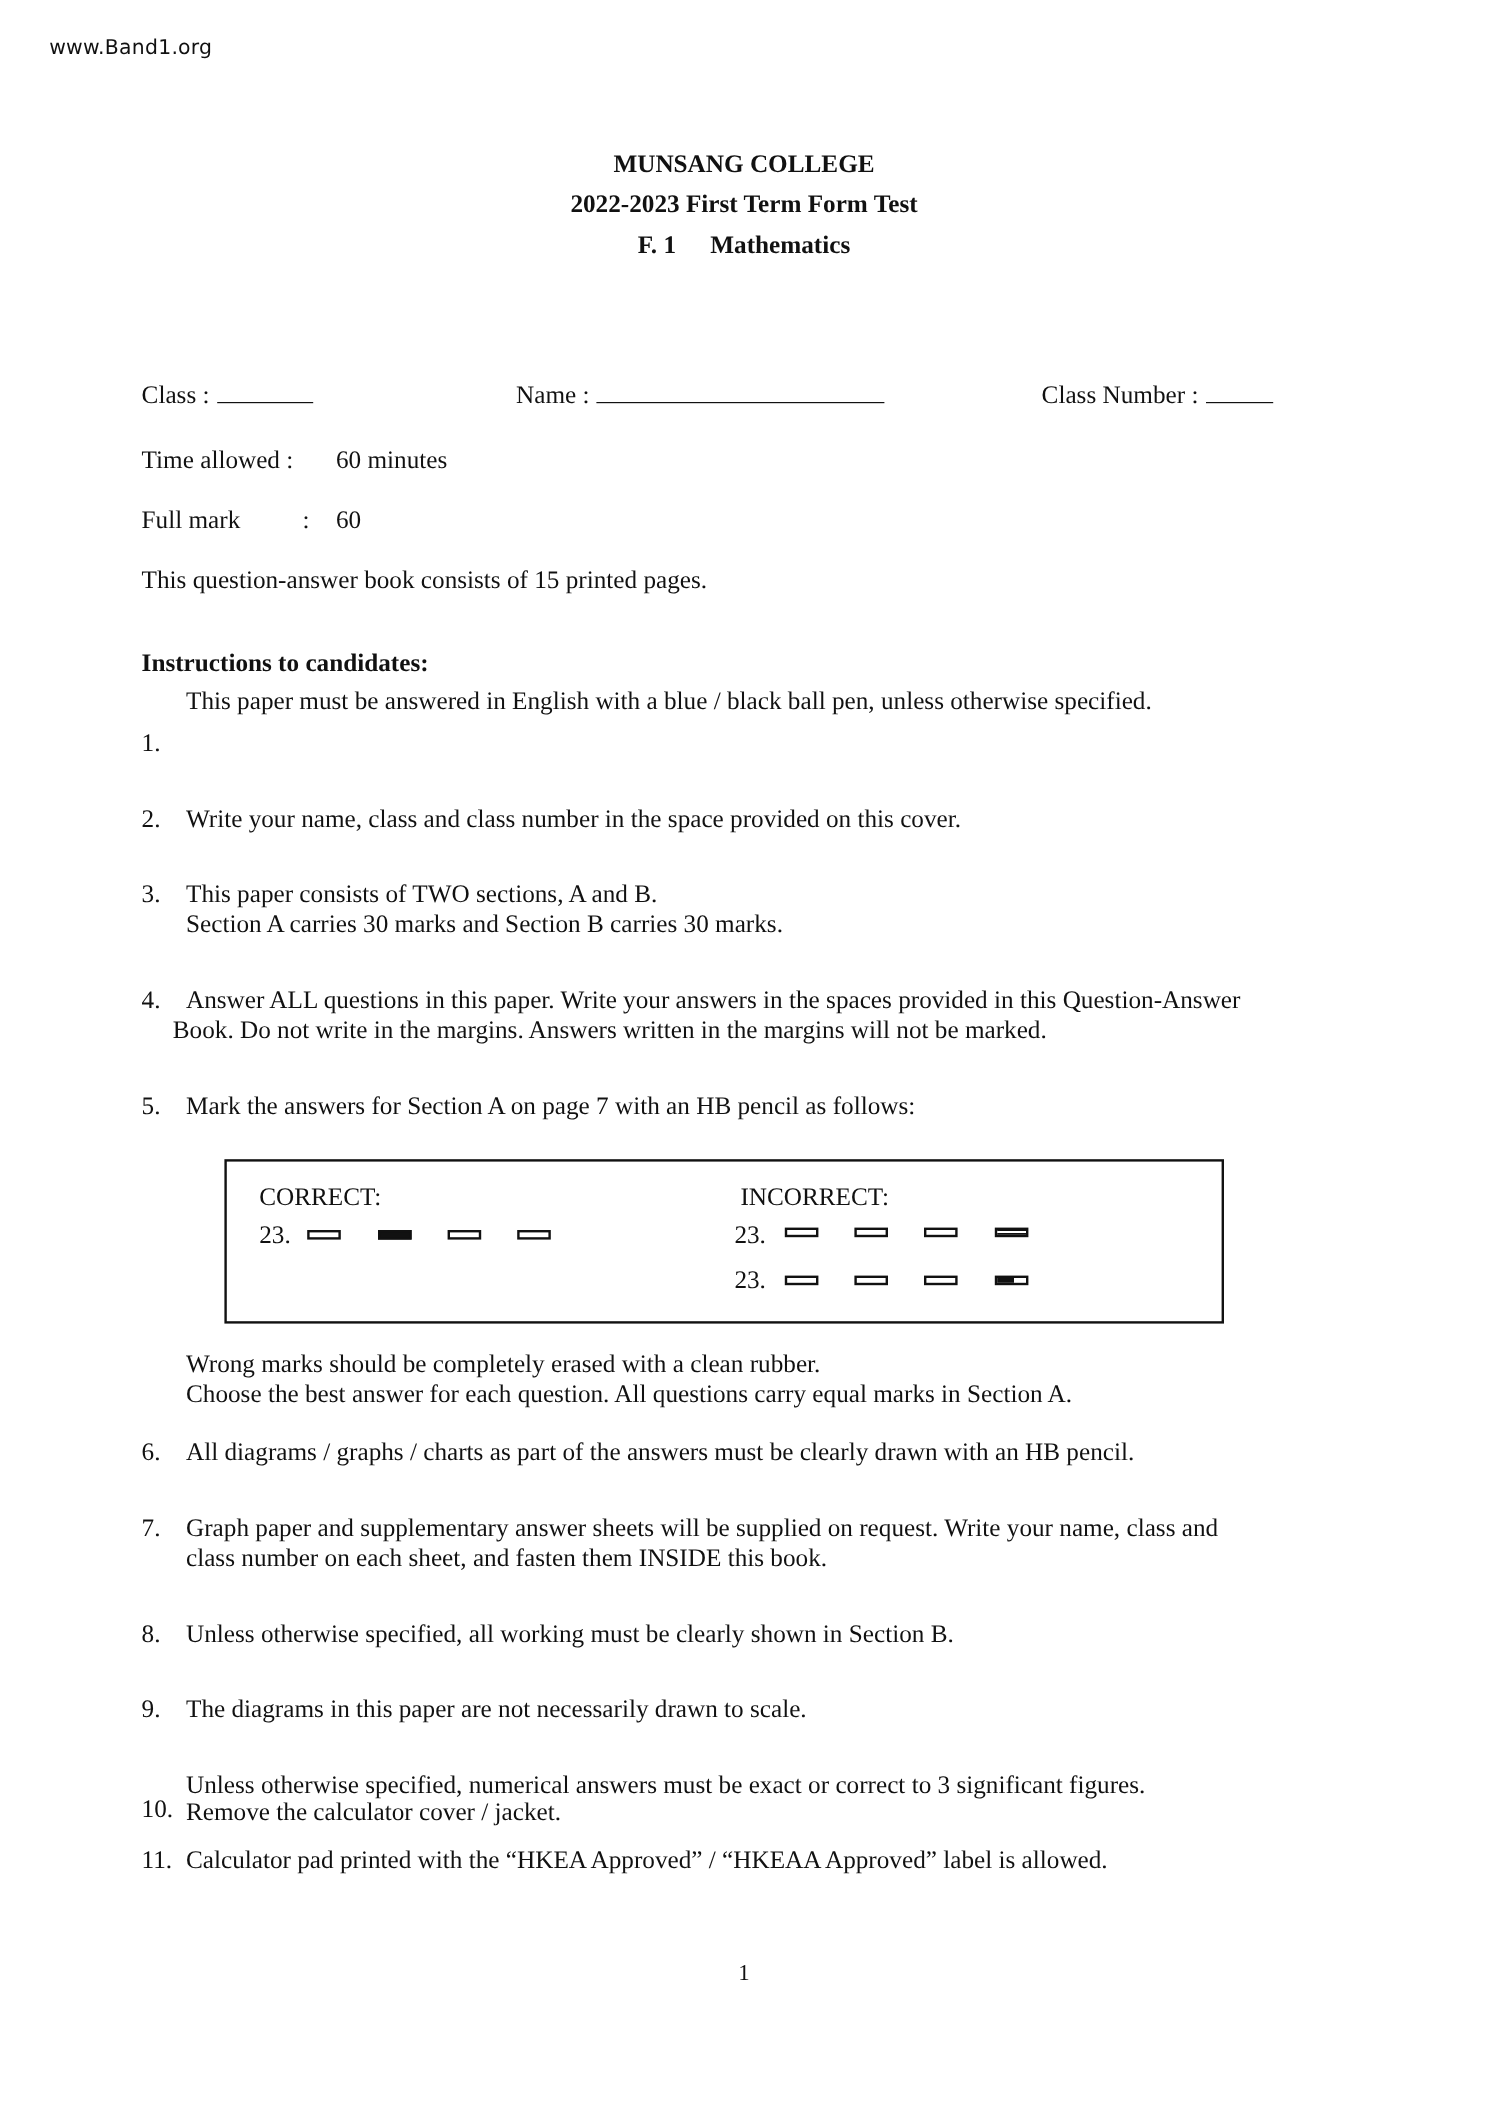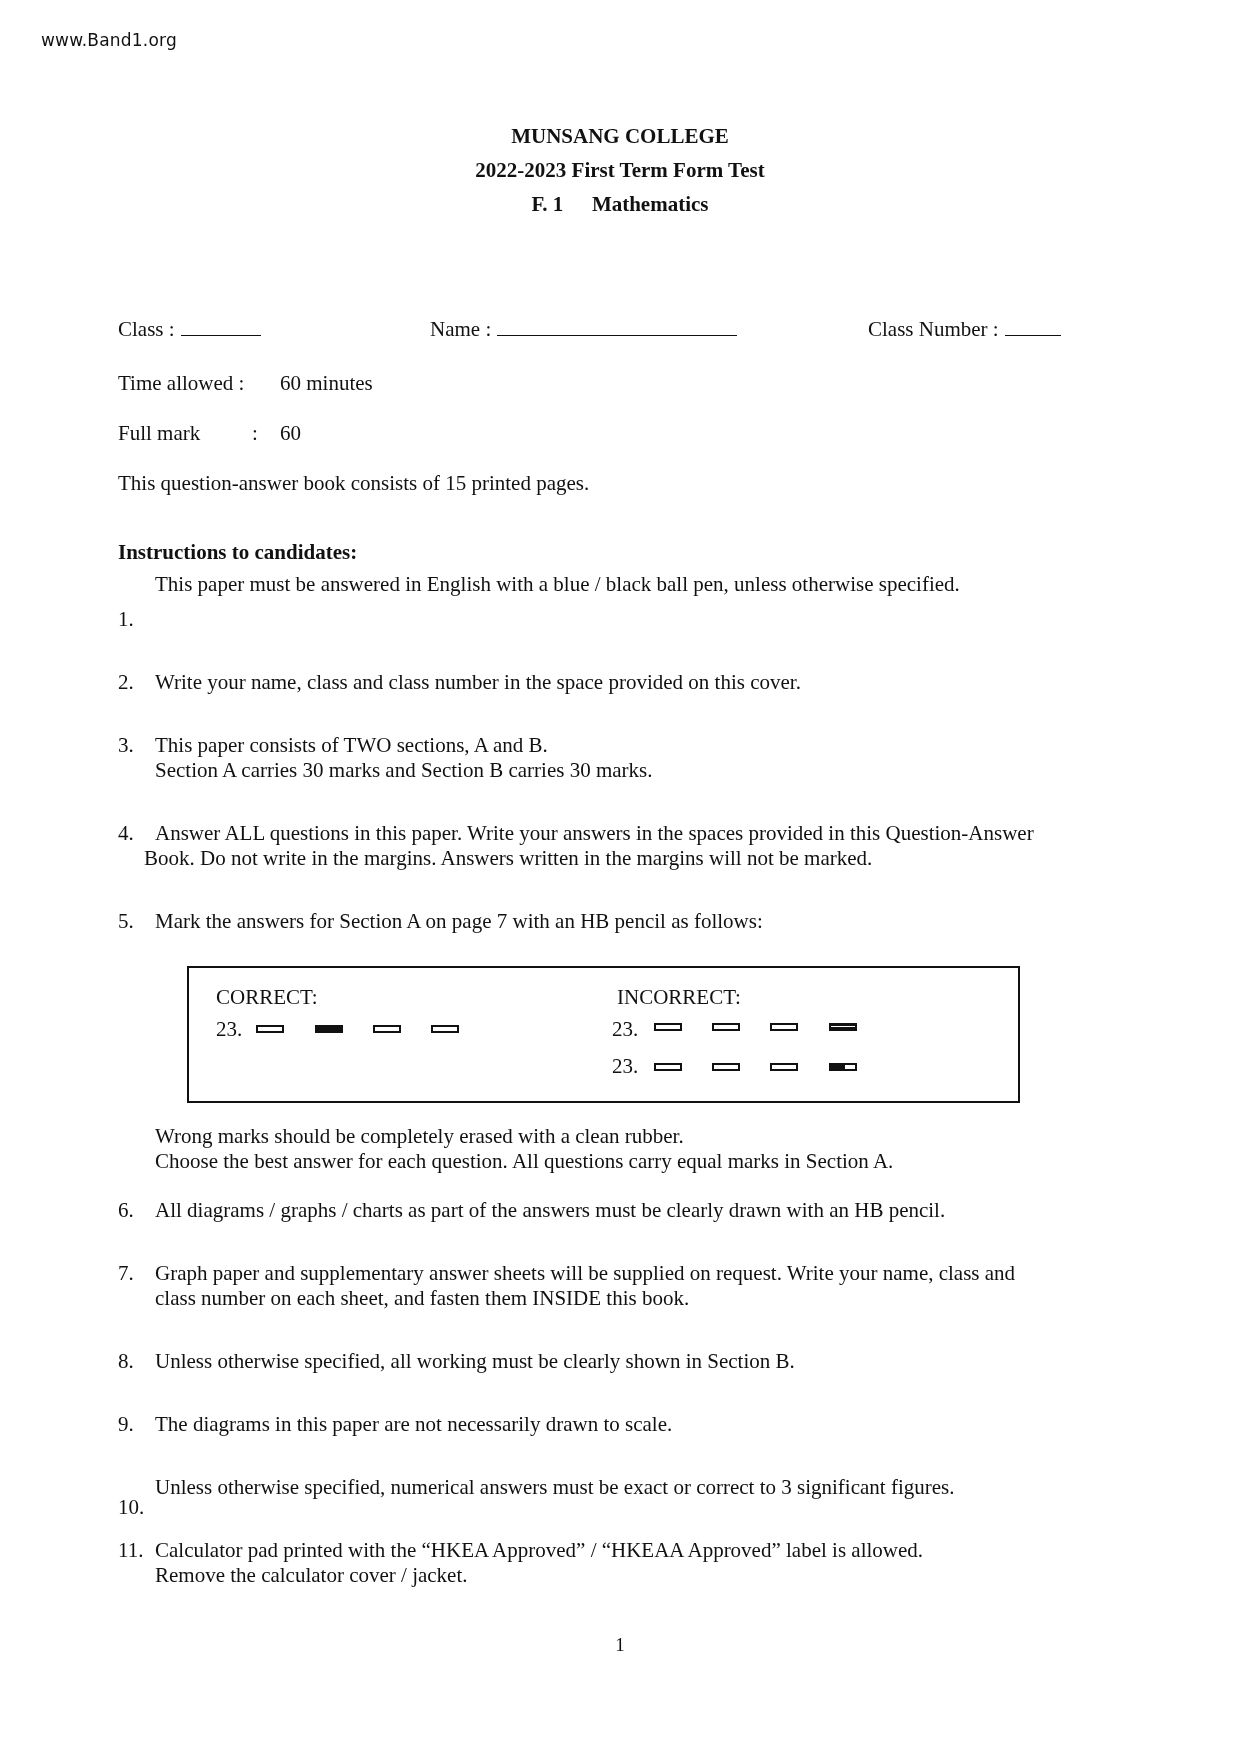--- a/index.html
+++ b/index.html
@@ -205,16 +205,16 @@
 </div>
 
 <div>
   <div class="num" style="left:118px; top:1475px;margin-top:20px;">10.</div>
   <div class="text" style="left:155px; top:1475px;">Unless otherwise specified, numerical answers must be exact or correct to 3 significant figures.</div>
 </div>
 
 <div>
   <div class="num" style="left:118px; top:1538px;">11.</div>
   <div class="text" style="left:155px; top:1538px;">Calculator pad printed with the “HKEA Approved” / “HKEAA Approved” label is allowed.</div>
-  <div class="text" style="left:155px; top:1563px;">Remove the calculator cover / jacket.</div>
+  <div class="text" style="left:155px; top:1498px;">Remove the calculator cover / jacket.</div>
 </div>
 
 <div class="page-number">1</div>
 
 </body></html>

